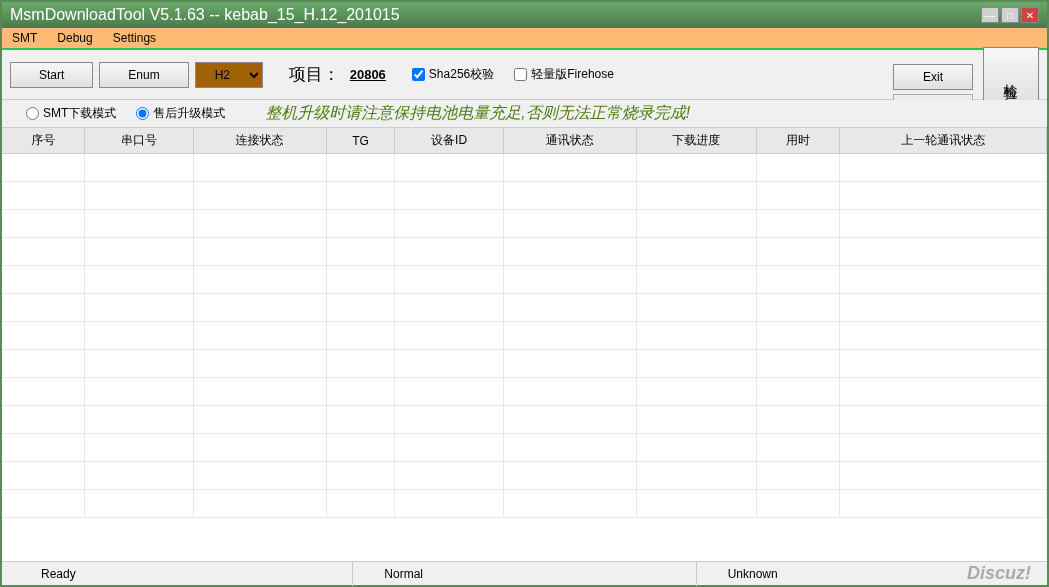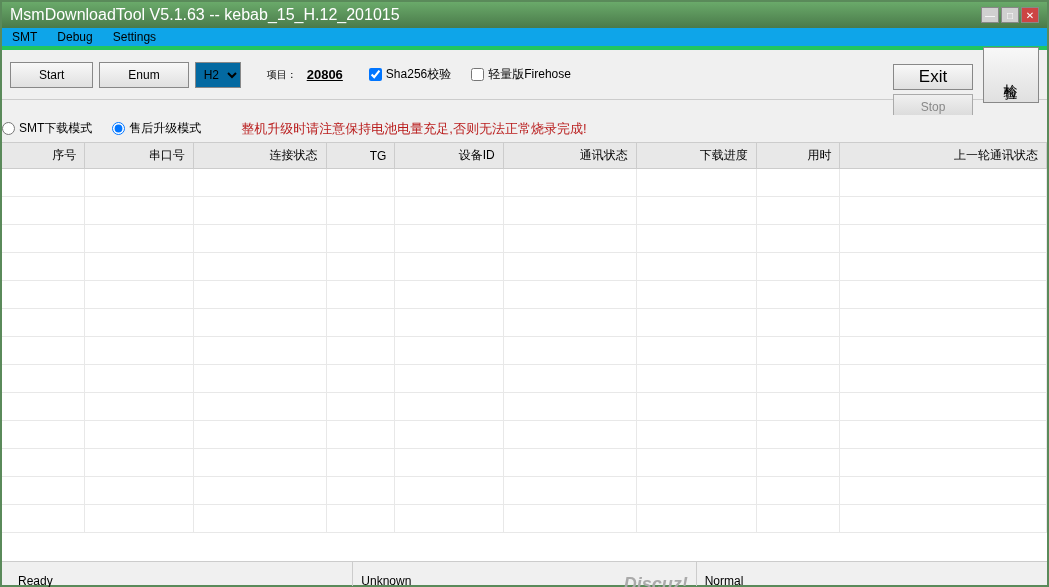--- a/index.html
+++ b/index.html
@@ -42,25 +42,25 @@
       border: 1px solid #888;
       background: #d0d0d0;
       cursor: pointer;
       display: flex;
       align-items: center;
       justify-content: center;
       font-size: 10px;
     }
     .title-btn.close { background: #cc4444; color: white; }
     .menu-bar {
-      background: #0ea5e9;
+      background: #fdba74;
       padding: 2px 4px;
       display: flex;
       gap: 8px;
-      border-bottom: 4px solid #22c55e;
+      border-bottom: 2px solid #22c55e;
       height: 22px;
       align-items: center;
     }
     .menu-item {
       padding: 1px 6px;
       cursor: pointer;
       font-size: 12px;
     }
     .toolbar {
       padding: 6px 8px;
@@ -76,29 +76,29 @@
       padding: 0 28px;
       border: 1px solid #888;
       background: linear-gradient(to bottom, #f8f8f8, #e0e0e0);
       cursor: pointer;
       font-size: 12px;
       font-family: inherit;
     }
     .btn:disabled { color: #aaa; cursor: default; }
     .dropdown {
       height: 26px;
-      padding: 0 4px;
+      padding: 0 15px;
       border: 1px solid #888;
-      background: #0369a1;
+      background: #a16207;
       font-size: 12px;
       font-family: inherit;
     }
     .project-label {
       margin-left: 20px;
-      font-size: 10px;
+      font-size: 17px;
     }
     .project-value {
       font-size: 13px;
       font-weight: bold;
       margin-left: 4px;
       text-decoration: underline;
     }
     .checkboxes {
       display: flex;
       flex-direction: column;
@@ -117,21 +117,21 @@
       flex-direction: column;
       gap: 4px;
       align-items: center;
     }
     .exit-btn {
       height: 26px;
       padding: 0 14px;
       border: 1px solid #888;
       background: linear-gradient(to bottom, #f8f8f8, #e0e0e0);
       cursor: pointer;
-      font-size: 17px;
+      font-size: 12px;
       font-family: inherit;
       width: 80px;
       margin-top: 35px;
     }
     .stop-btn {
       height: 26px;
       padding: 0 4px;
       border: 1px solid #aaa;
       background: linear-gradient(to bottom, #f0f0f0, #d8d8d8);
       cursor: pointer;
@@ -146,57 +146,57 @@
       border: 1px solid #888;
       background: linear-gradient(to bottom, #f8f8f8, #e0e0e0);
       cursor: pointer;
       font-size: 14px;
       font-family: inherit;
       writing-mode: vertical-rl;
       letter-spacing: 2px;
       margin-left: 6px;
     }
     .radio-bar {
-      padding: 4px 0;
+      padding: 4px 24px;
       display: flex;
       align-items: center;
       gap: 20px;
       border-bottom: 1px solid #ccc;
       height: 28px;
       background: #f0f0f0;
-      margin-top: 15px;
     }
     .radio-row {
       display: flex;
       align-items: center;
       gap: 4px;
       font-size: 12px;
     }
     .notice-text {
-      font-size: 13px;
-      color: #b91c1c;
+      font-size: 16px;
+      color: #4d7c0f;
       margin-left: 20px;
+      font-style: italic;
     }
     .table-container {
       flex: 1;
       overflow: auto;
       background: white;
     }
     table {
       width: 100%;
       border-collapse: collapse;
       font-size: 12px;
     }
     thead tr {
       background: #e8e8e8;
       border-bottom: 1px solid #ccc;
     }
     thead th {
       padding: 4px 8px;
-      text-align: right;
+      text-align: center;
       font-weight: normal;
       border-right: 1px solid #ccc;
       white-space: nowrap;
     }
     tbody tr {
       border-bottom: 1px solid #e8e8e8;
       height: 28px;
     }
     tbody td {
       padding: 2px 8px;
@@ -206,24 +206,25 @@
       height: 24px;
       background: #f0f0f0;
       border-top: 1px solid #ccc;
       display: flex;
       align-items: center;
       padding: 0 8px;
     }
     .status-segment {
       flex: 1;
       display: flex;
-      align-items: flex-start;
+      align-items: center;
       border-right: 1px solid #ccc;
       padding: 12px 8px;
       height: 100%;
+      margin-left: 23px;
     }
     .status-segment:last-child { border-right: none; }
     .discuz-logo {
       font-size: 18px;
       font-style: italic;
       color: #aaa;
       font-weight: bold;
       margin-left: auto;
     }
     .toolbar-left {
@@ -458,21 +459,21 @@
             <td></td>
           </tr>
       </tbody>
     </table>
   </div>
 
   <div class="status-bar">
     <div class="status-segment">
       <span>Ready</span>
     </div>
+    <div class="status-segment">
+      <span>Normal</span>
+    </div>
     <div class="status-segment" style="justify-content: space-between;">
       <span>Unknown</span>
       <span class="discuz-logo">Discuz!</span>
     </div>
-    <div class="status-segment">
-      <span>Normal</span>
-    </div>
   </div>
 </div>
 
 </body></html>

